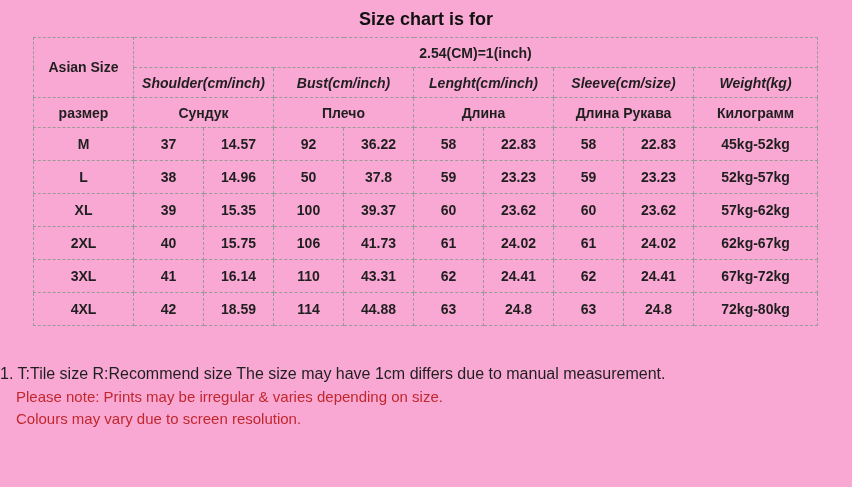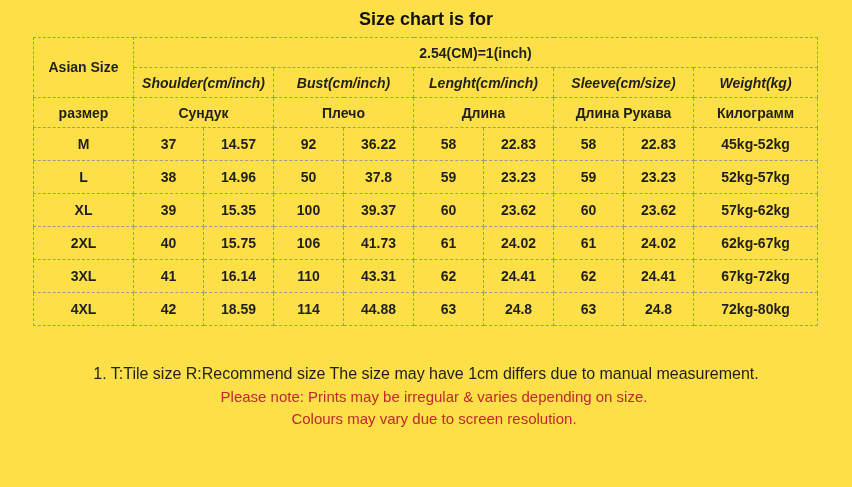--- a/index.html
+++ b/index.html
@@ -1,21 +1,21 @@
 <!DOCTYPE html>
 <html><head>
 <meta charset="utf-8">
 <style>
   * { margin: 0; padding: 0; box-sizing: border-box; }
   html, body { background: #ffffff; }
   .page {
     position: relative;
     width: 852px;
     height: 487px;
-    background: #fde047;
+    background: #f9a8d4;
     font-family: "Liberation Sans", sans-serif;
     color: #1f1f1f;
     overflow: hidden;
   }
   .title {
     position: absolute;
     top: 9px;
     left: 0;
     width: 100%;
     text-align: center;
@@ -45,21 +45,20 @@
   td.corner { white-space: pre-line; line-height: 19px; }
   tr.r-head1 td { height: 30px; }
   tr.r-head2 td { height: 30px; font-style: italic; }
   tr.r-head3 td { height: 30px; }
   tr.r-data td { height: 33px; }
   .notes {
     position: absolute;
     top: 363px;
     left: 0;
     width: 100%;
-    text-align: center;
   }
   .note-black {
     font-size: 16px;
     color: #1f1f1f;
     line-height: 22.5px;
   }
   .note-red {
     font-size: 15px;
     color: #c1272d;
     line-height: 22px;

